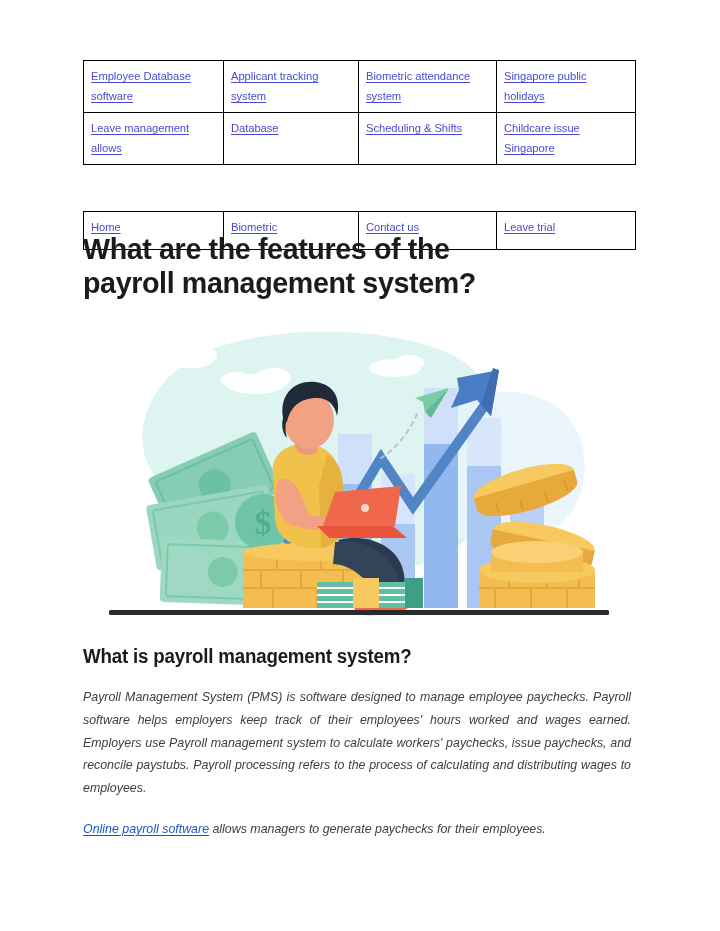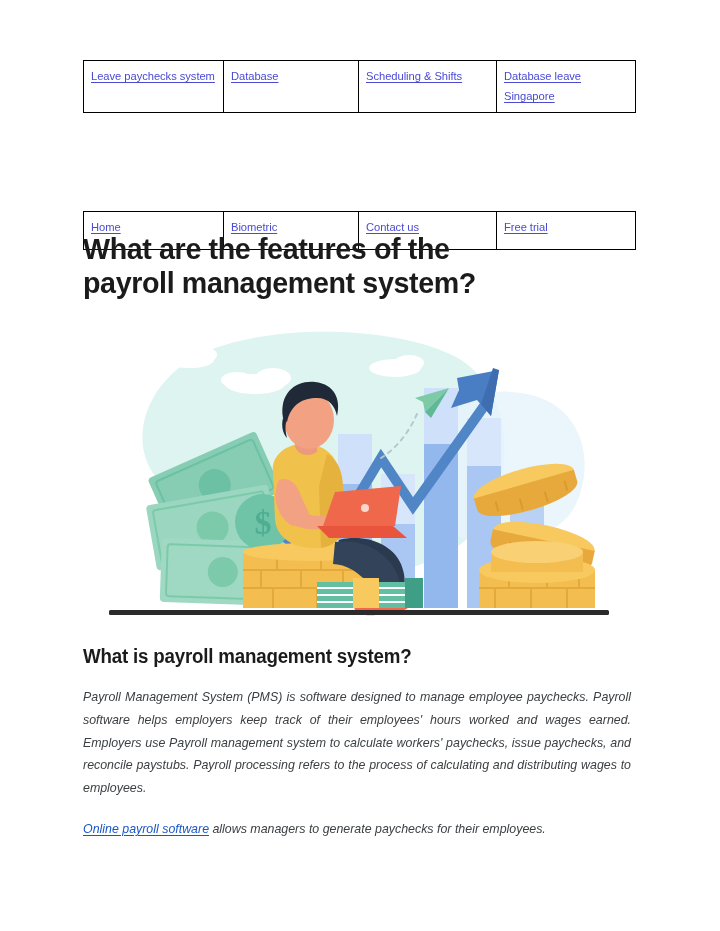--- a/index.html
+++ b/index.html
@@ -122,41 +122,47 @@
 
 <table id="nav-table-primary" class="link-table">
   <colgroup>
     <col style="width:140px">
       <col style="width:135px">
       <col style="width:138px">
       <col style="width:139px">
   </colgroup>
   <tbody>
     <tr>
-      <td><span class="cell-link">Leave paychecks system</span></td>
+      <td><span class="cell-link">Employee Database software</span></td>
+      <td><span class="cell-link">Applicant tracking system</span></td>
+      <td><span class="cell-link">Biometric attendance system</span></td>
+      <td><span class="cell-link">Singapore public holidays</span></td>
+    </tr>
+    <tr>
+      <td><span class="cell-link">Leave management allows</span></td>
       <td><span class="cell-link">Database</span></td>
       <td><span class="cell-link">Scheduling &amp; Shifts</span></td>
-      <td><span class="cell-link">Database leave Singapore</span></td>
+      <td><span class="cell-link">Childcare issue Singapore</span></td>
     </tr>
   </tbody>
 </table>
 
 <table id="nav-table-secondary" class="link-table">
   <colgroup>
     <col style="width:140px">
       <col style="width:135px">
       <col style="width:138px">
       <col style="width:139px">
   </colgroup>
   <tbody>
     <tr>
       <td><span class="cell-link">Home</span></td>
       <td><span class="cell-link">Biometric</span></td>
       <td><span class="cell-link">Contact us</span></td>
-      <td><span class="cell-link">Free trial</span></td>
+      <td><span class="cell-link">Leave trial</span></td>
     </tr>
   </tbody>
 </table>
 
 <h1 class="page-title">What are the features of the payroll management system?</h1>
 
 <svg id="hero-illustration" viewBox="0 0 525 292" xmlns="http://www.w3.org/2000/svg">
   <defs>
     <clipPath id="clipAll">
         <rect x="0" y="0" width="525" height="292"></rect>

